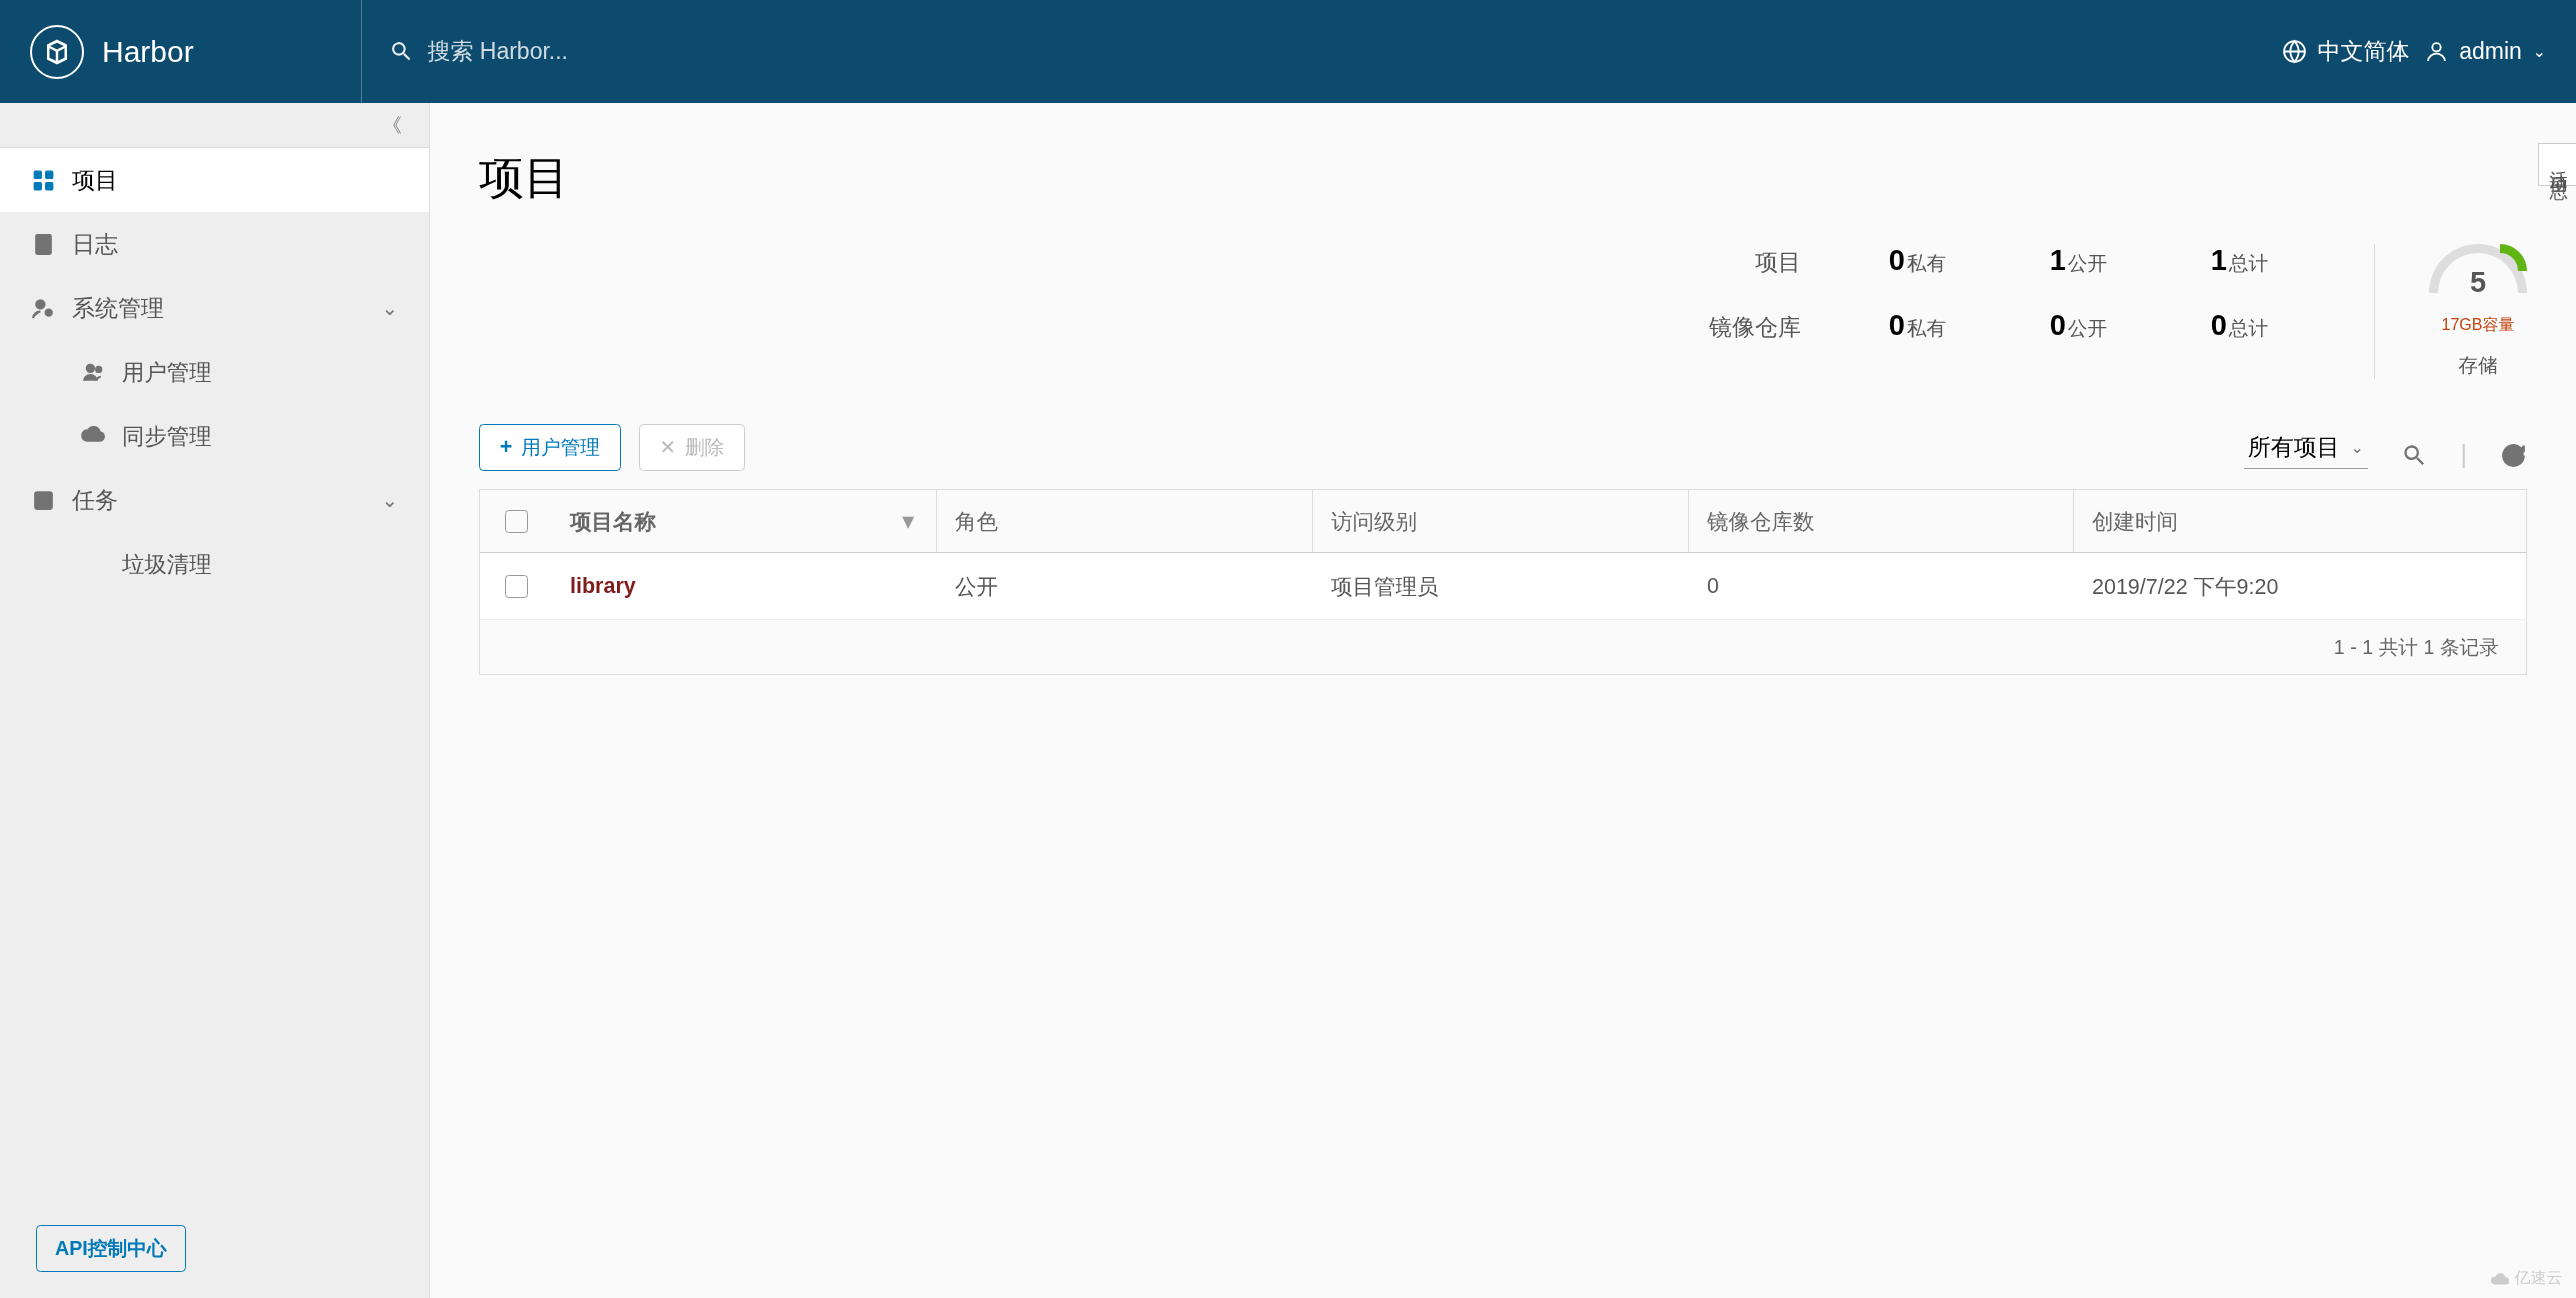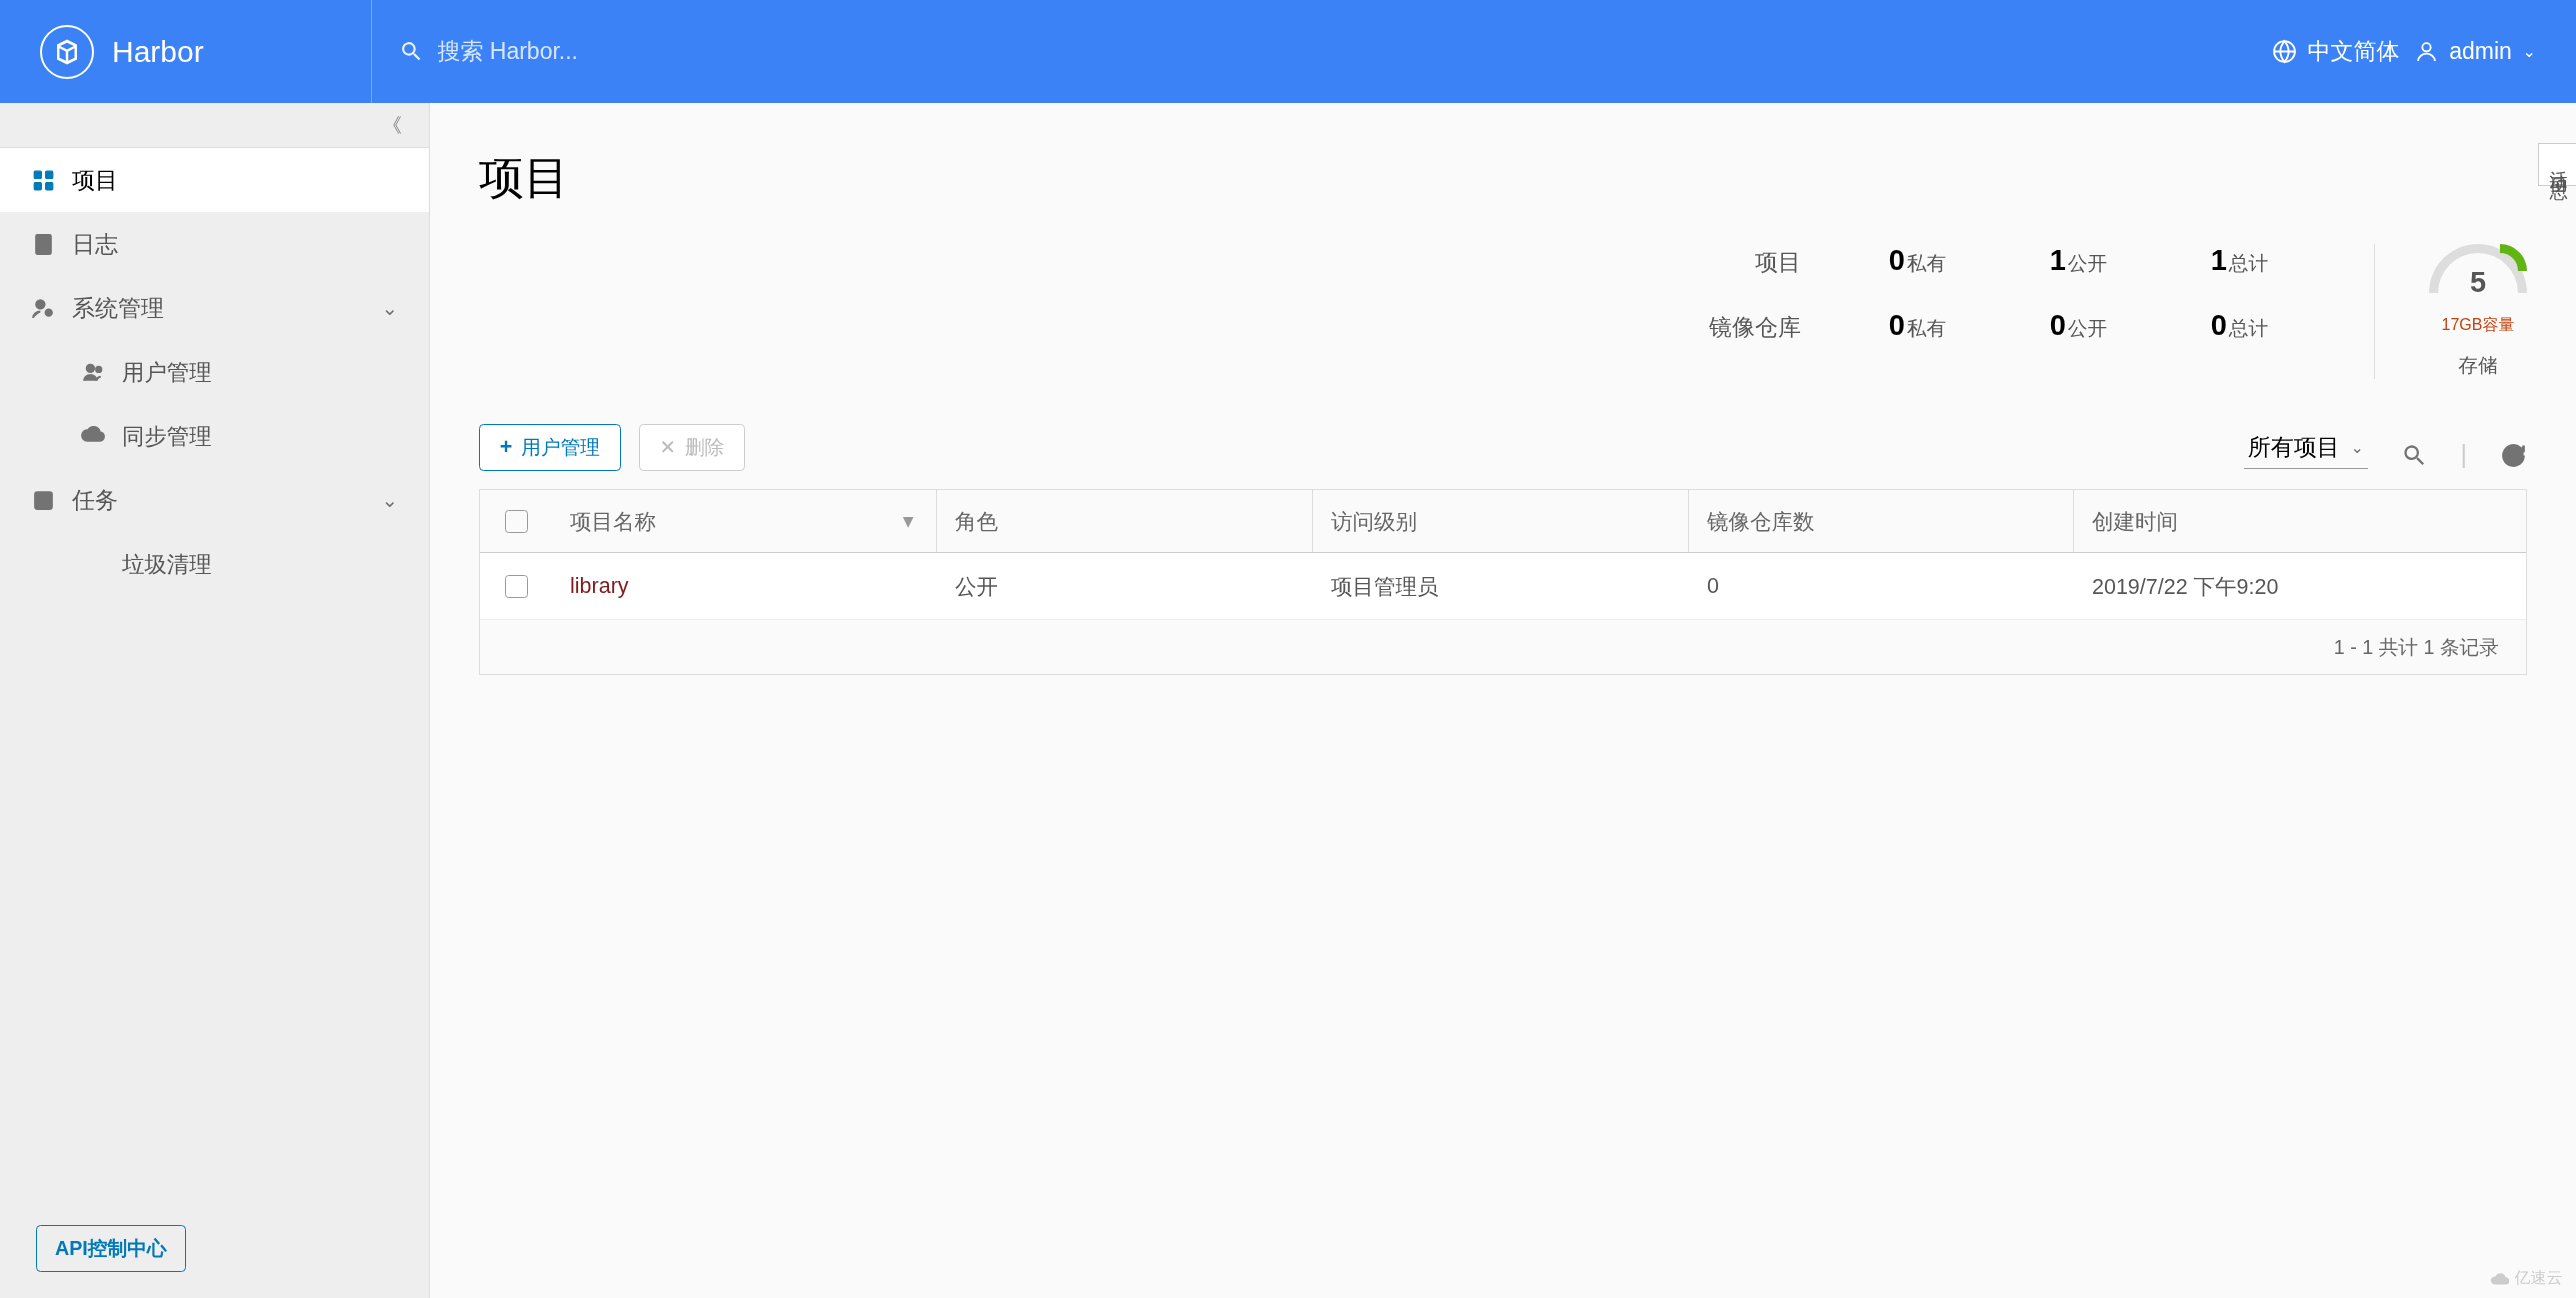--- a/index.html
+++ b/index.html
@@ -1,19 +1,19 @@
 <!DOCTYPE html>
 <html style="font-size:14.3px"><head>
 <meta charset="utf-8">
 <style>
 * { box-sizing: border-box; margin: 0; padding: 0; }
 body { font-family: -apple-system, BlinkMacSystemFont, "Segoe UI", sans-serif; font-size: 12.5px; color: #565656; background: #fafafa; width: 2576px; height: 1299px; overflow: hidden; }
 
 
-.header { background: #3b82f6; height: 103px; display: flex; align-items: center; padding: 0 40px; color: #fff; }
+.header { background: #0c4a6e; height: 103px; display: flex; align-items: center; padding: 0 30px; color: #fff; }
 .logo-section { display: flex; align-items: center; gap: 18px; width: 331px; }
 .logo-circle { width: 54px; height: 54px; border: 2.7px solid #fff; border-radius: 50%; display: flex; align-items: center; justify-content: center; }
 .logo-text { font-size: 30px; font-weight: 400; }
 .search-wrap { flex: 1; display: flex; align-items: center; border-left: 0.9px solid rgba(255,255,255,0.3); height: 100%; padding-left: 27px; }
 .search-icon-svg { width: 25px; height: 25px; fill: #fff; opacity: 0.9; }
 .search-input { background: transparent; border: none; color: #fff; font-size: 23px; padding: 9px 13.4px; width: 447px; outline: none; }
 .search-input::placeholder { color: rgba(255,255,255,0.8); }
 .header-right { display: flex; align-items: center; gap: 14px; font-size: 23px; }
 .lang-selector, .user-selector { display: flex; align-items: center; gap: 10.7px; cursor: pointer; }
 .header-icon { width: 25px; height: 25px; }
@@ -62,21 +62,21 @@
 .toolbar-right { margin-left: auto; display: flex; align-items: flex-end; gap: 33px; }
 .filter-select { display: flex; align-items: center; gap: 10.7px; font-size: 23px; color: #000; border-bottom: 0.9px solid #999; padding: 5.4px 3.6px; cursor: pointer; }
 .tool-icon { width: 27px; height: 27px; fill: #737373; cursor: pointer; }
 
 
 .table { border: 0.9px solid #ddd; background: #fff; }
 .thead { display: flex; align-items: center; height: 63px; border-bottom: 0.9px solid #ccc; background: #fafafa; }
 .th, .td { padding: 0 18px; font-size: 21.5px; display: flex; align-items: center; }
 .th { color: #666; font-weight: 400; }
 .col-check { width: 72px; justify-content: center; }
-.col-name { width: 385px; position: relative; border-right: 0.9px solid #ddd; height: 100%; }
+.col-name { width: 385px; position: relative; border-right: 0.9px solid #ddd; height: 100%; font-weight: bold; }
 .col-access { width: 376px; border-right: 0.9px solid #ddd; height: 100%; }
 .col-role { width: 376px; border-right: 0.9px solid #ddd; height: 100%; }
 .col-repo { width: 385px; border-right: 0.9px solid #ddd; height: 100%; }
 .col-time { flex: 1; }
 .filter-icon { position: absolute; right: 22.4px; color: #999; }
 .trow { display: flex; align-items: center; height: 67px; border-bottom: 0.9px solid #eee; }
 .trow .col-name, .trow .col-access, .trow .col-role, .trow .col-repo { border-right: none; }
 .link { color: #7f1d1d; cursor: pointer; }
 .checkbox { width: 23px; height: 23px; border: 1.8px solid #999; border-radius: 3.6px; cursor: pointer; }
 .tfoot { display: flex; justify-content: flex-end; align-items: center; height: 54px; padding: 0 27px; font-size: 19.7px; color: #666; background: #fafafa; }

